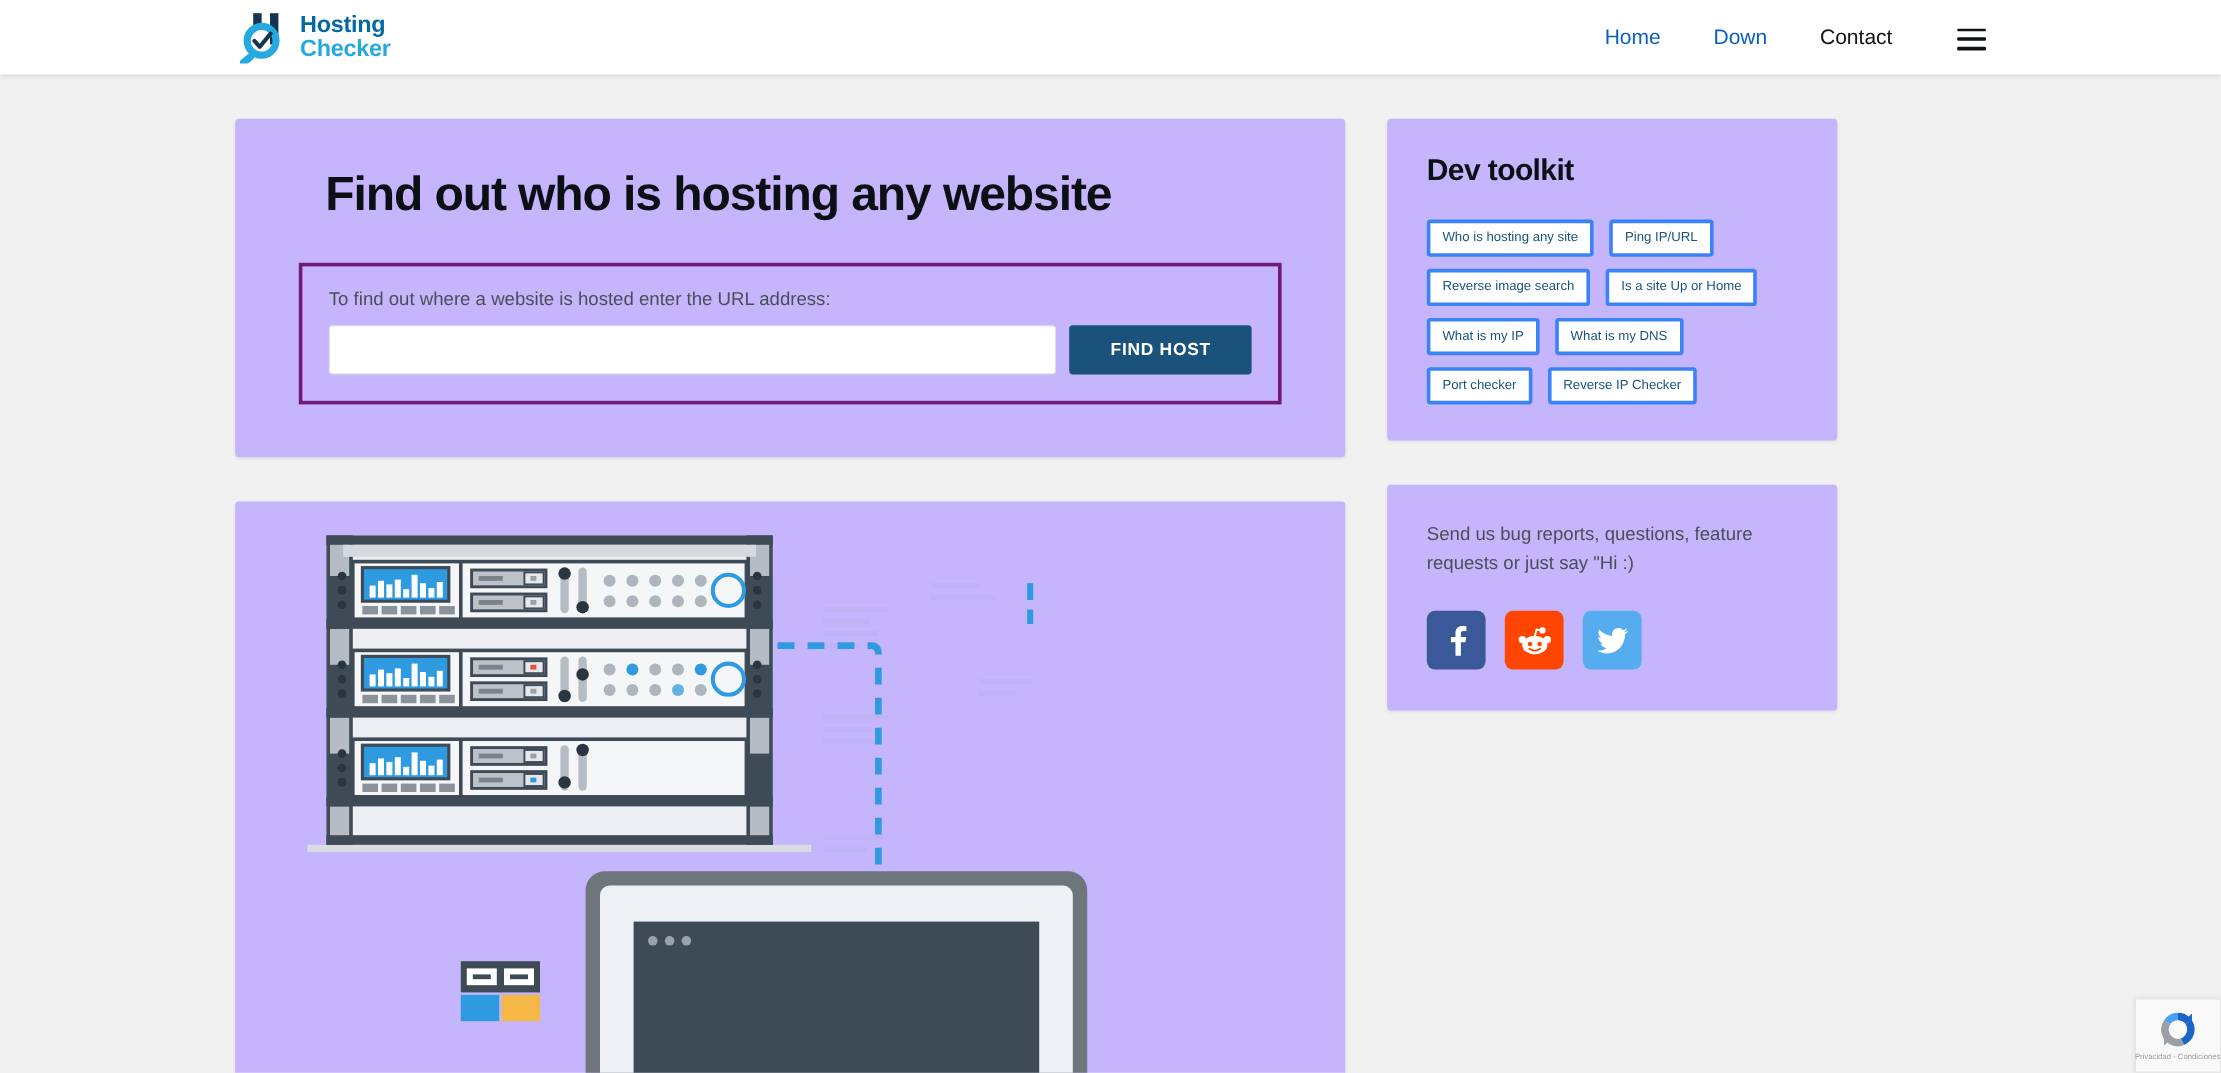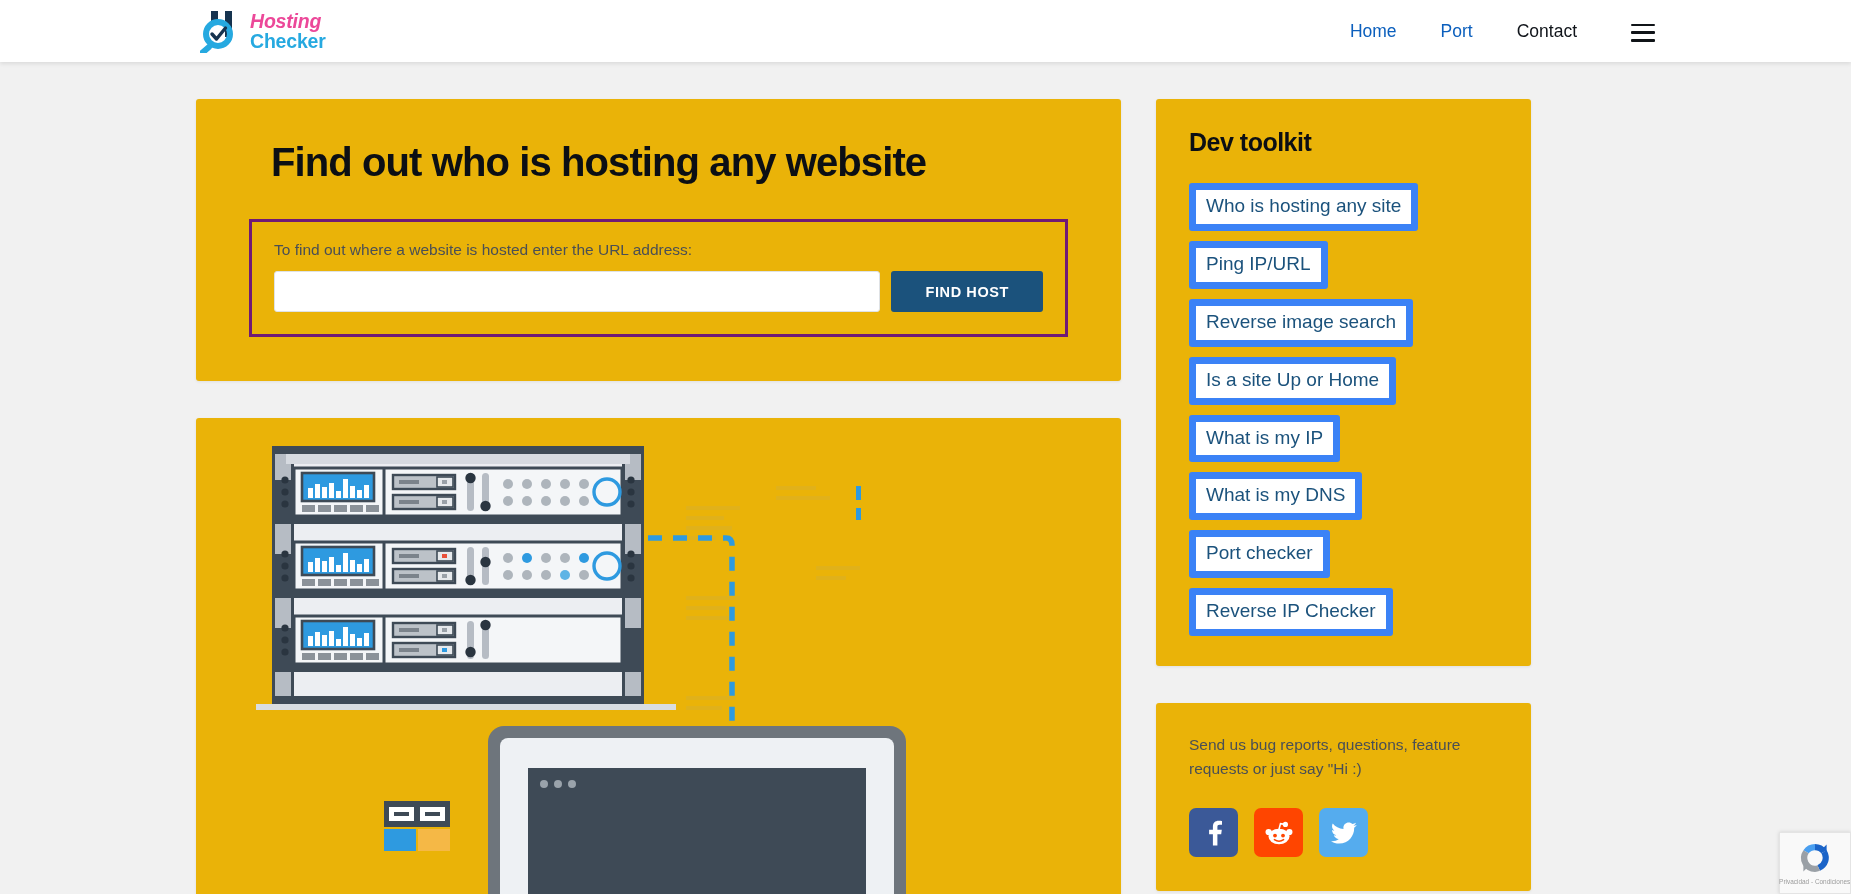--- a/index.html
+++ b/index.html
@@ -28,21 +28,21 @@
     cursor: pointer;
   }
   .logo-mark { width: 46px; height: 44px; flex: 0 0 46px; }
   .logo-text {
     margin-left: 4px;
     line-height: 1.03;
     font-weight: bold;
     font-size: 19.5px;
     letter-spacing: -0.2px;
   }
-  .logo-line1 { color: #ec4899; display: block; font-style: italic; }
+  .logo-line1 { color: #0369a1; display: block; }
   .logo-line2 { color: #26a9e0; display: block; }
 
   .nav {
     margin-left: auto;
     margin-right: 196px;
     display: flex;
     align-items: flex-end;
     gap: 44px;
   }
   .nav-link {
@@ -67,21 +67,21 @@
     padding: 0 196px;
     display: flex;
     gap: 35px;
     align-items: flex-start;
     padding-top: 37px;
   }
   .col-main { width: 925px; flex: 0 0 925px; }
   .col-side { width: 375px; flex: 0 0 375px; }
 
   .card {
-    background: #eab308;
+    background: #c4b5fd;
     border-radius: 3px;
     box-shadow: 0 1px 3px rgba(0,0,0,0.07);
   }
 
   
   .hero { padding: 40px 75px 44px 75px; }
   .hero-title {
     font-size: 40px;
     font-weight: bold;
     color: #0c0f14;
@@ -141,25 +141,25 @@
   .side-title {
     font-size: 25px;
     font-weight: bold;
     color: #0c0f14;
     letter-spacing: -0.5px;
     margin-bottom: 26px;
     line-height: 1.2;
   }
   .tags { display: flex; flex-wrap: wrap; gap: 10px 13px; }
   .tag {
-    border: 7px solid #3b82f6;
+    border: 3px solid #3b82f6;
     color: #1b527c;
     background: #fff;
     border-radius: 3px;
-    font-size: 19px;
+    font-size: 11px;
     padding: 6px 10px 7px 10px;
     cursor: pointer;
     white-space: nowrap;
     line-height: 1.1;
     font-family: "Liberation Sans", sans-serif;
   }
 
   .side-card-2 { margin-top: 37px; padding: 30px 33px 34px 33px; }
   .feedback-title {
     font-size: 25px;
@@ -224,21 +224,21 @@
       </svg>
     </span>
     <span class="logo-text">
       <span class="logo-line1">Hosting</span>
       <span class="logo-line2">Checker</span>
     </span>
   </div>
 
   <nav class="nav">
     <a class="nav-link" href="#">Home</a>
-    <a class="nav-link" href="#">Port</a>
+    <a class="nav-link" href="#">Down</a>
     <a class="nav-link dark" href="#">Contact</a>
     <div class="hamburger">
       <span></span>
       <span></span>
       <span></span>
     </div>
   </nav>
 </div>
 
 <div class="page">

